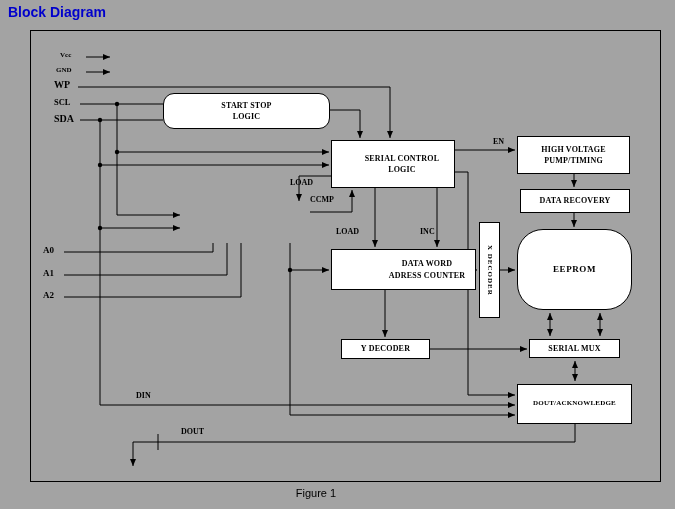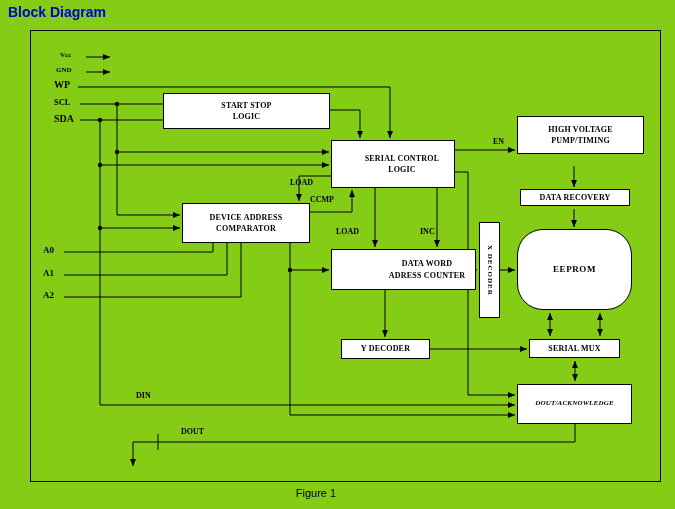--- a/index.html
+++ b/index.html
@@ -1,39 +1,39 @@
 <!DOCTYPE html>
 <html><head>
 <meta charset="utf-8">
 <style>
   * { margin:0; padding:0; box-sizing:border-box; }
   html,body { background:#ffffff; }
   .page {
-    position:relative; width:675px; height:509px; background:#84cc16;
+    position:relative; width:675px; height:509px; background:#a3a3a3;
     font-family:"Liberation Serif", serif; color:#000; overflow:hidden;
   }
   .title {
     position:absolute; left:8px; top:4px;
     font-family:"Liberation Sans", sans-serif;
     font-size:14px; font-weight:bold; color:#0000cc;
   }
   .frame {
     position:absolute; left:30px; top:30px; width:631px; height:452px;
     border:1px solid #000;
   }
   svg.wires { position:absolute; left:0; top:0; pointer-events:none; }
   .block {
     position:absolute; border:1px solid #000; background:#fff;
     display:flex; flex-direction:column; align-items:center; justify-content:center;
     text-align:center; font-weight:bold; font-size:8px; line-height:1.4;
     letter-spacing:0.2px;
   }
   .block .bl { display:block; }
   .block.xdec span { writing-mode:vertical-rl; font-size:7px; letter-spacing:1px; }
-  .block.small { font-size:7px;font-style:italic; }
+  .block.small { font-size:7px; }
   .block.big { font-size:9px; letter-spacing:0.6px;border-radius:26px; }
   .lbl { position:absolute; font-weight:bold; font-size:8px; white-space:nowrap; }
   .caption {
     position:absolute; left:0; top:487px; width:632px; text-align:center;
     font-family:"Liberation Sans", sans-serif; font-size:11px; font-weight:normal;
   }
 </style>
 </head>
 <body>
 
@@ -117,43 +117,39 @@
 
   <span class="lbl" style="left:60px;top:51px;font-size:7px;">Vcc</span>
   <span class="lbl" style="left:56px;top:66px;font-size:7px;">GND</span>
   <span class="lbl" style="left:54px;top:79px;font-size:10px;">WP</span>
   <span class="lbl" style="left:54px;top:97px;font-size:8.5px;">SCL</span>
   <span class="lbl" style="left:54px;top:113px;font-size:10px;">SDA</span>
   <span class="lbl" style="left:43px;top:245px;font-size:9px;">A0</span>
   <span class="lbl" style="left:43px;top:268px;font-size:9px;">A1</span>
   <span class="lbl" style="left:43px;top:290px;font-size:9px;">A2</span>
 
-  <div class="block" style="left:163px;top:93px;width:167px;height:36px;">
+  <div class="block" style="left:163px;top:93px;width:167px;height:36px;border-radius:11px;">
     <span class="bl">START STOP</span>
     <span class="bl">LOGIC</span>
   </div>
 
   <div class="block" style="left:331px;top:140px;width:124px;height:48px;padding-left:18px;">
     <span class="bl">SERIAL CONTROL</span>
     <span class="bl">LOGIC</span>
   </div>
 
-  <div class="block" style="left:517px;top:116px;width:127px;height:38px;">
+  <div class="block" style="left:517px;top:136px;width:113px;height:38px;">
     <span class="bl">HIGH VOLTAGE</span>
     <span class="bl">PUMP/TIMING</span>
   </div>
 
-  <div class="block" style="left:520px;top:189px;width:110px;height:17px;">
+  <div class="block" style="left:520px;top:189px;width:110px;height:24px;">
     <span class="bl">DATA RECOVERY</span>
   </div>
 
-  <div class="block" style="left:182px;top:203px;width:128px;height:40px;">
-    <span class="bl">DEVICE ADDRESS</span>
-    <span class="bl">COMPARATOR</span>
-  </div>
 
   <div class="block" style="left:331px;top:249px;width:145px;height:41px;padding-left:47px;">
     <span class="bl">DATA WORD</span>
     <span class="bl">ADRESS COUNTER</span>
   </div>
 
   <div class="block xdec" style="left:479px;top:222px;width:21px;height:96px;">
     <span>X DECODER</span>
   </div>
 

